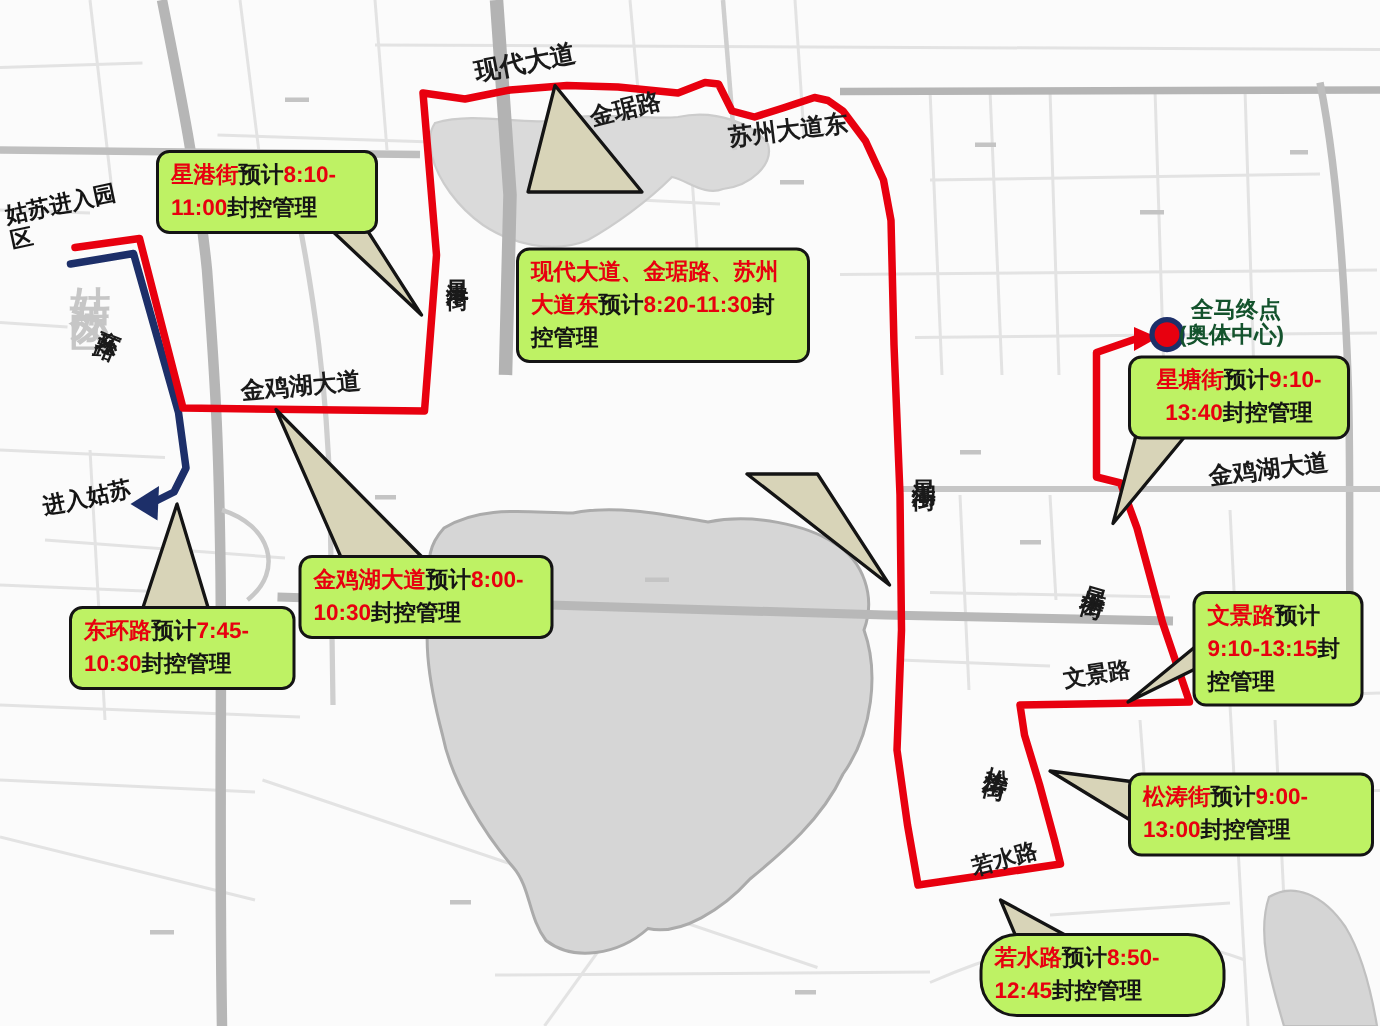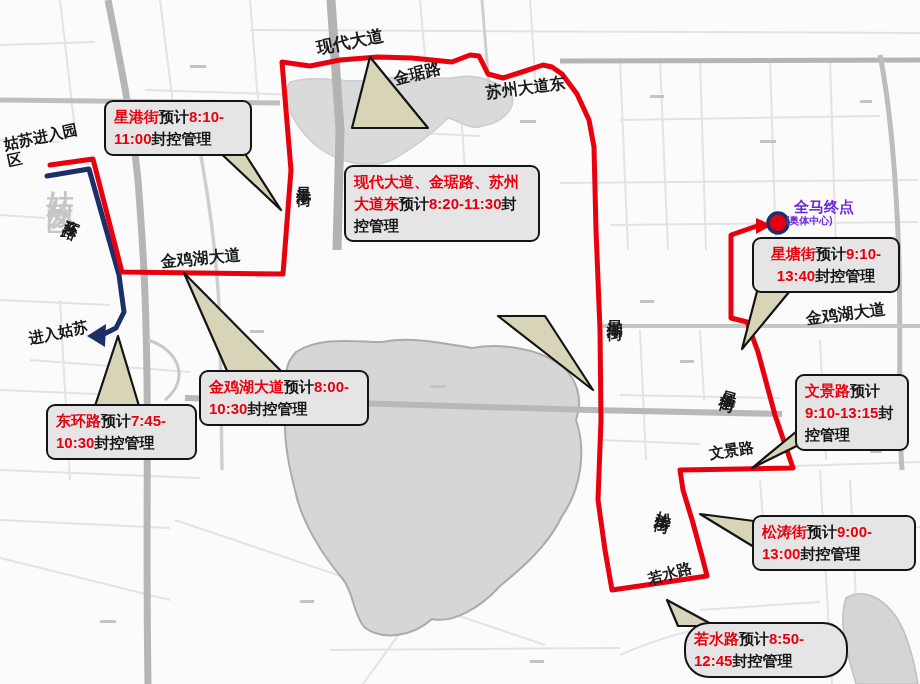--- a/index.html
+++ b/index.html
@@ -7,31 +7,31 @@
     position:relative;width:920px;height:684px;overflow:hidden;
     background:#fbfbfb;
     font-family:"Liberation Sans","DejaVu Sans",sans-serif;
   }
   #basemap{position:absolute;left:0;top:0;z-index:1;}
   .maplabel{
     position:absolute;z-index:5;color:#1a1a1a;font-weight:bold;
     white-space:nowrap;transform-origin:left top;line-height:1.05;
   }
   .maplabel.vert{writing-mode:vertical-rl;text-orientation:upright;letter-spacing:3px;}
-  .maplabel.red{color:#6d28d9;}
+  .maplabel.red{color:#14532d;}
   .watermark{
     position:absolute;z-index:2;writing-mode:vertical-rl;text-orientation:upright;
     color:#c6c6c6;font-weight:bold;font-size:27px;letter-spacing:9px;
   }
   .startnote{
     position:absolute;z-index:5;color:#141414;font-weight:bold;font-size:15px;
     transform:rotate(-12deg);transform-origin:left top;line-height:1.15;
   }
   .callout{
-    position:absolute;z-index:10;background:#e5e5e5;border:2.5px solid #141414;
+    position:absolute;z-index:10;background:#bef264;border:2.5px solid #141414;
     border-radius:9px;padding:4px 8px;font-size:15px;font-weight:bold;
     color:#141414;line-height:1.45;box-sizing:border-box;
   }
   .callout .hl{color:#e8000f;}
 </style>
 </head>
 <body>
 
 <div id="stage">
 
@@ -170,40 +170,40 @@
   <div class="maplabel vert" style="left:72px;top:206px;font-size:15px;transform:rotate(22deg);">东环路</div>
   <div class="maplabel" style="left:160px;top:254px;font-size:16px;transform:rotate(-5deg);">金鸡湖大道</div>
   <div class="maplabel vert" style="left:606px;top:306px;font-size:16px;">星湖街</div>
   <div class="maplabel vert" style="left:726px;top:376px;font-size:16px;transform:rotate(16deg);">星塘街</div>
   <div class="maplabel" style="left:805px;top:311px;font-size:16px;transform:rotate(-7deg);">金鸡湖大道</div>
   <div class="maplabel" style="left:708px;top:446px;font-size:15px;transform:rotate(-9deg);">文景路</div>
   <div class="maplabel vert" style="left:660px;top:497px;font-size:16px;transform:rotate(14deg);">松涛街</div>
   <div class="maplabel" style="left:646px;top:572px;font-size:15px;transform:rotate(-16deg);">若水路</div>
 
   <div class="maplabel red" style="left:794px;top:199px;font-size:15px;">全马终点</div>
-  <div class="maplabel red" style="left:786px;top:216px;font-size:10px;">(奥体中心)</div>
+  <div class="maplabel red" style="left:786px;top:216px;font-size:15px;">(奥体中心)</div>
 
   <div class="callout" style="left:104px;top:100px;width:148px;">
     <span class="hl">星港街</span><span>预计</span><span class="hl">8:10-11:00</span><span>封控管理</span>
   </div>
   <div class="callout" style="left:344px;top:125px;width:196px;margin-top:40px;">
     <span class="hl">现代大道、金琚路、苏州大道东</span><span>预计</span><span class="hl">8:20-11:30</span><span>封控管理</span>
   </div>
   <div class="callout" style="left:199px;top:370px;width:170px;">
     <span class="hl">金鸡湖大道</span><span>预计</span><span class="hl">8:00-10:30</span><span>封控管理</span>
   </div>
   <div class="callout" style="left:6px;top:404px;width:151px;margin-left:40px;">
     <span class="hl">东环路</span><span>预计</span><span class="hl">7:45-10:30</span><span>封控管理</span>
   </div>
   <div class="callout" style="left:752px;top:237px;width:148px;text-align:center;">
     <span class="hl">星塘街</span><span>预计</span><span class="hl">9:10-13:40</span><span>封控管理</span>
   </div>
-  <div class="callout" style="left:795px;top:374px;width:114px;">
+  <div class="callout" style="left:795px;top:394px;width:114px;">
     <span class="hl">文景路</span><span>预计</span><span class="hl">9:10-13:15</span><span>封控管理</span>
   </div>
   <div class="callout" style="left:752px;top:515px;width:164px;">
     <span class="hl">松涛街</span><span>预计</span><span class="hl">9:00-13:00</span><span>封控管理</span>
   </div>
-  <div class="callout" style="left:684px;top:622px;width:164px;border-radius:25px;">
+  <div class="callout" style="left:653px;top:622px;width:164px;border-radius:25px;">
     <span class="hl">若水路</span><span>预计</span><span class="hl">8:50-12:45</span><span>封控管理</span>
   </div>
 
 </div>
 
 </body></html>

